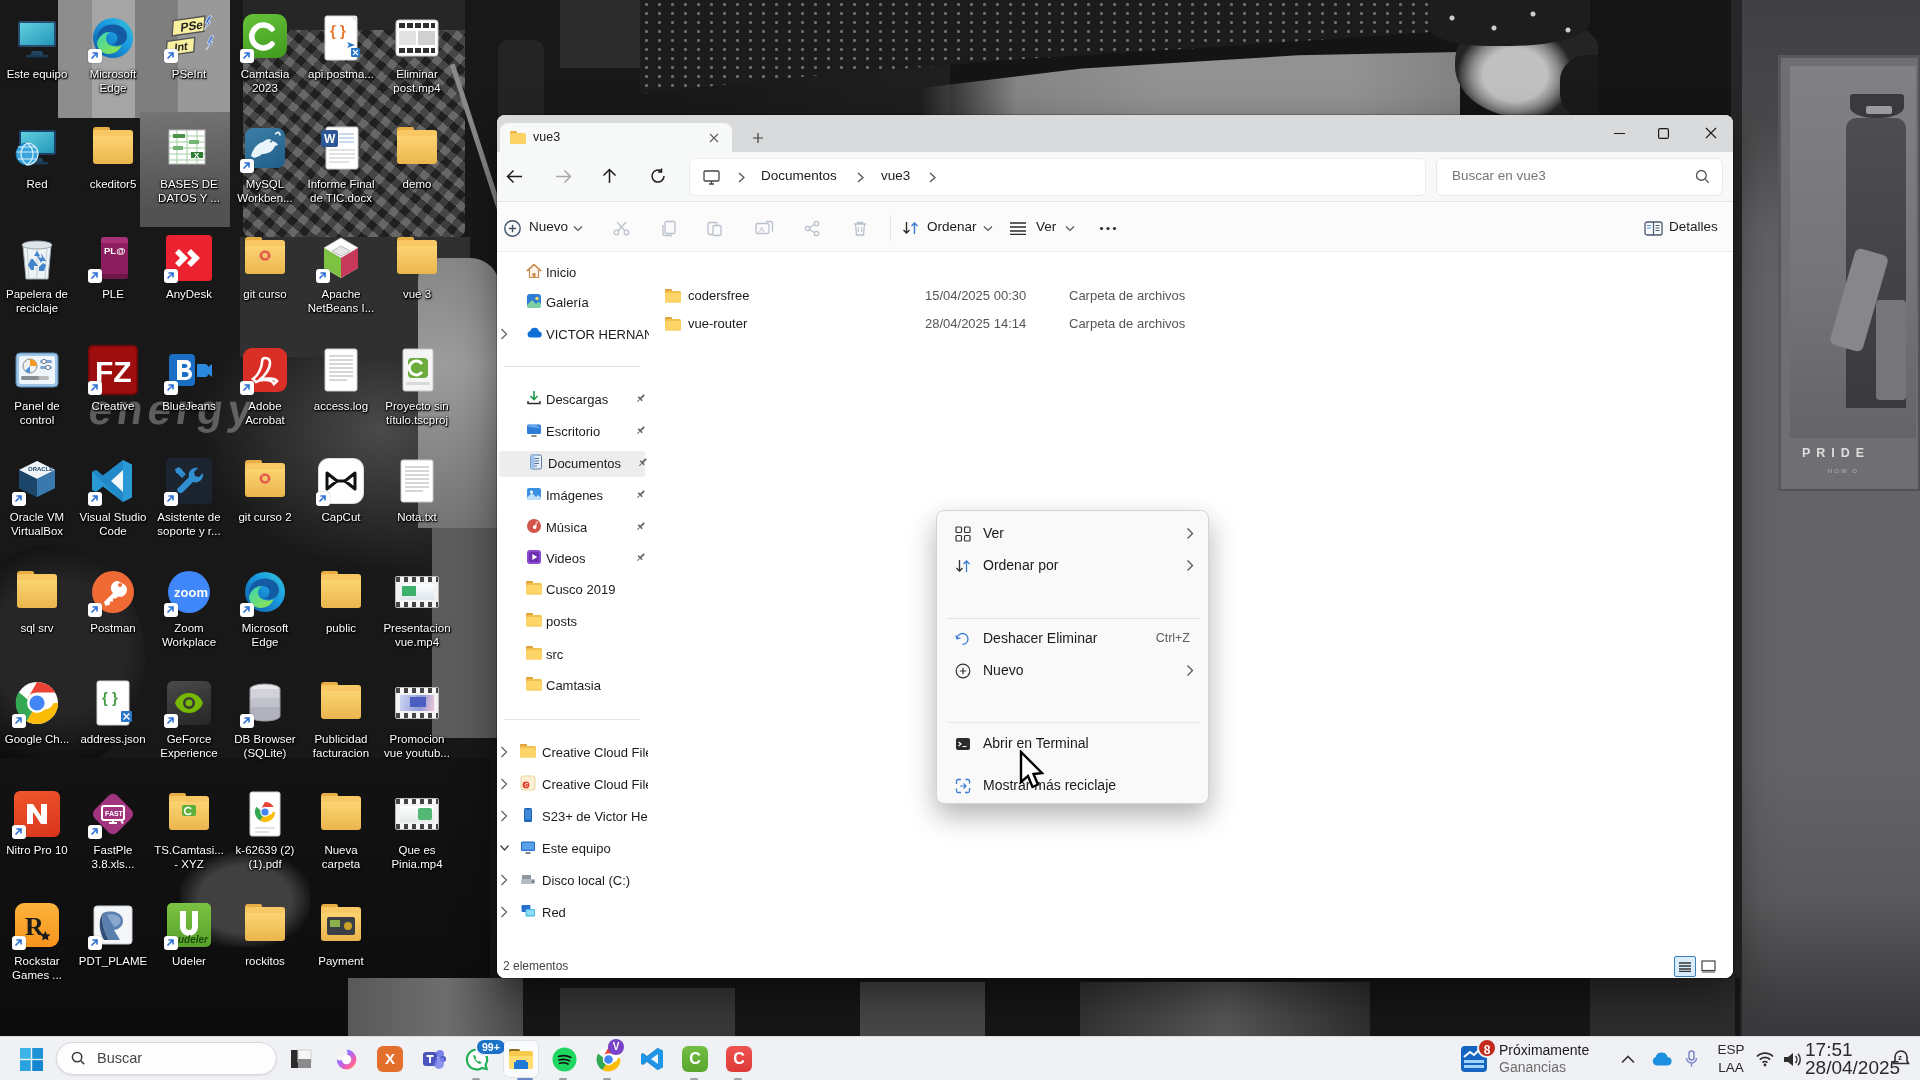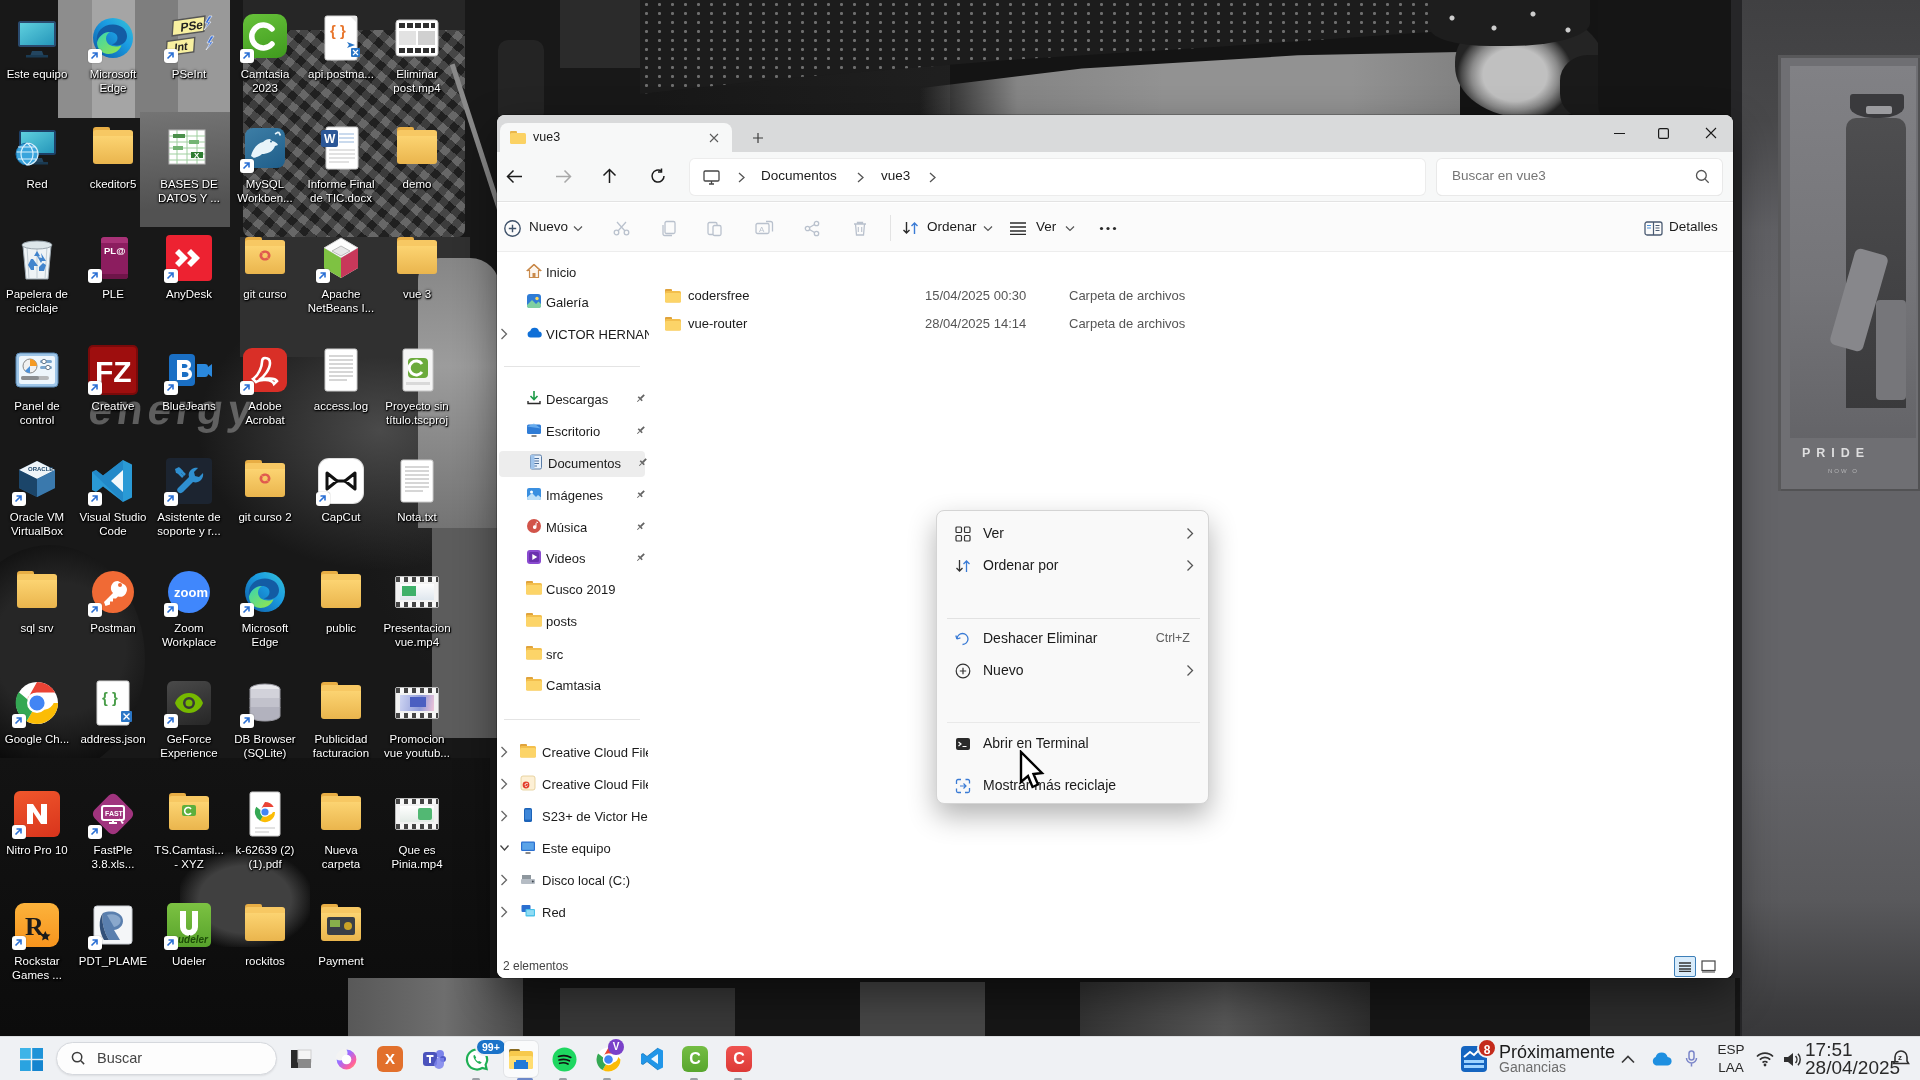--- a/index.html
+++ b/index.html
@@ -1424,21 +1424,21 @@
   <div class="runline" style="left:734px"></div>
 
   <div style="position:absolute;left:1459px;top:5px;width:170px;height:34px">
     <svg width="30" height="30" viewBox="0 0 30 30" style="position:absolute;left:0;top:2px">
         <rect x="2" y="2" width="26" height="26" rx="4" fill="#1565c0"></rect>
         <rect x="5" y="16" width="20" height="3" fill="#9fd4ff"></rect>
         <rect x="5" y="21" width="20" height="3" fill="#9fd4ff"></rect>
         <path d="M5 13 l6-5 4 3 6-6 4 4" stroke="#fff" stroke-width="2" fill="none"></path>
       </svg>
     <div style="position:absolute;left:18px;top:-4px;width:20px;height:20px;border-radius:50%;background:#c42b1c;color:#fff;font-size:12px;font-weight:bold;text-align:center;line-height:20px;border:2px solid #eff1f4">8</div>
-    <div style="position:absolute;left:40px;top:0;font-size:18px;color:#1b1b1b">Próximamente</div>
+    <div style="position:absolute;left:40px;top:0;font-size:14px;color:#1b1b1b">Próximamente</div>
     <div style="position:absolute;left:40px;top:17px;font-size:14px;color:#6d6d6d">Ganancias</div>
   </div>
 
   <svg width="14" height="9" viewBox="0 0 14 9" style="position:absolute;left:1621px;top:18px">
       <path d="M1 7.5 L7 1.5 L13 7.5" fill="none" stroke="#3a3a3a" stroke-width="1.7"></path>
     </svg>
   <svg width="22" height="15" viewBox="0 0 22 15" style="position:absolute;left:1650px;top:15px">
       <path d="M6 13.5h11a4.3 4.3 0 0 0 .6-8.6A6.3 6.3 0 0 0 5.6 4.9 4.6 4.6 0 0 0 6 13.5z" fill="#1e8fe0"></path>
     </svg>
   <svg width="13" height="18" viewBox="0 0 13 18" style="position:absolute;left:1685px;top:13px">

